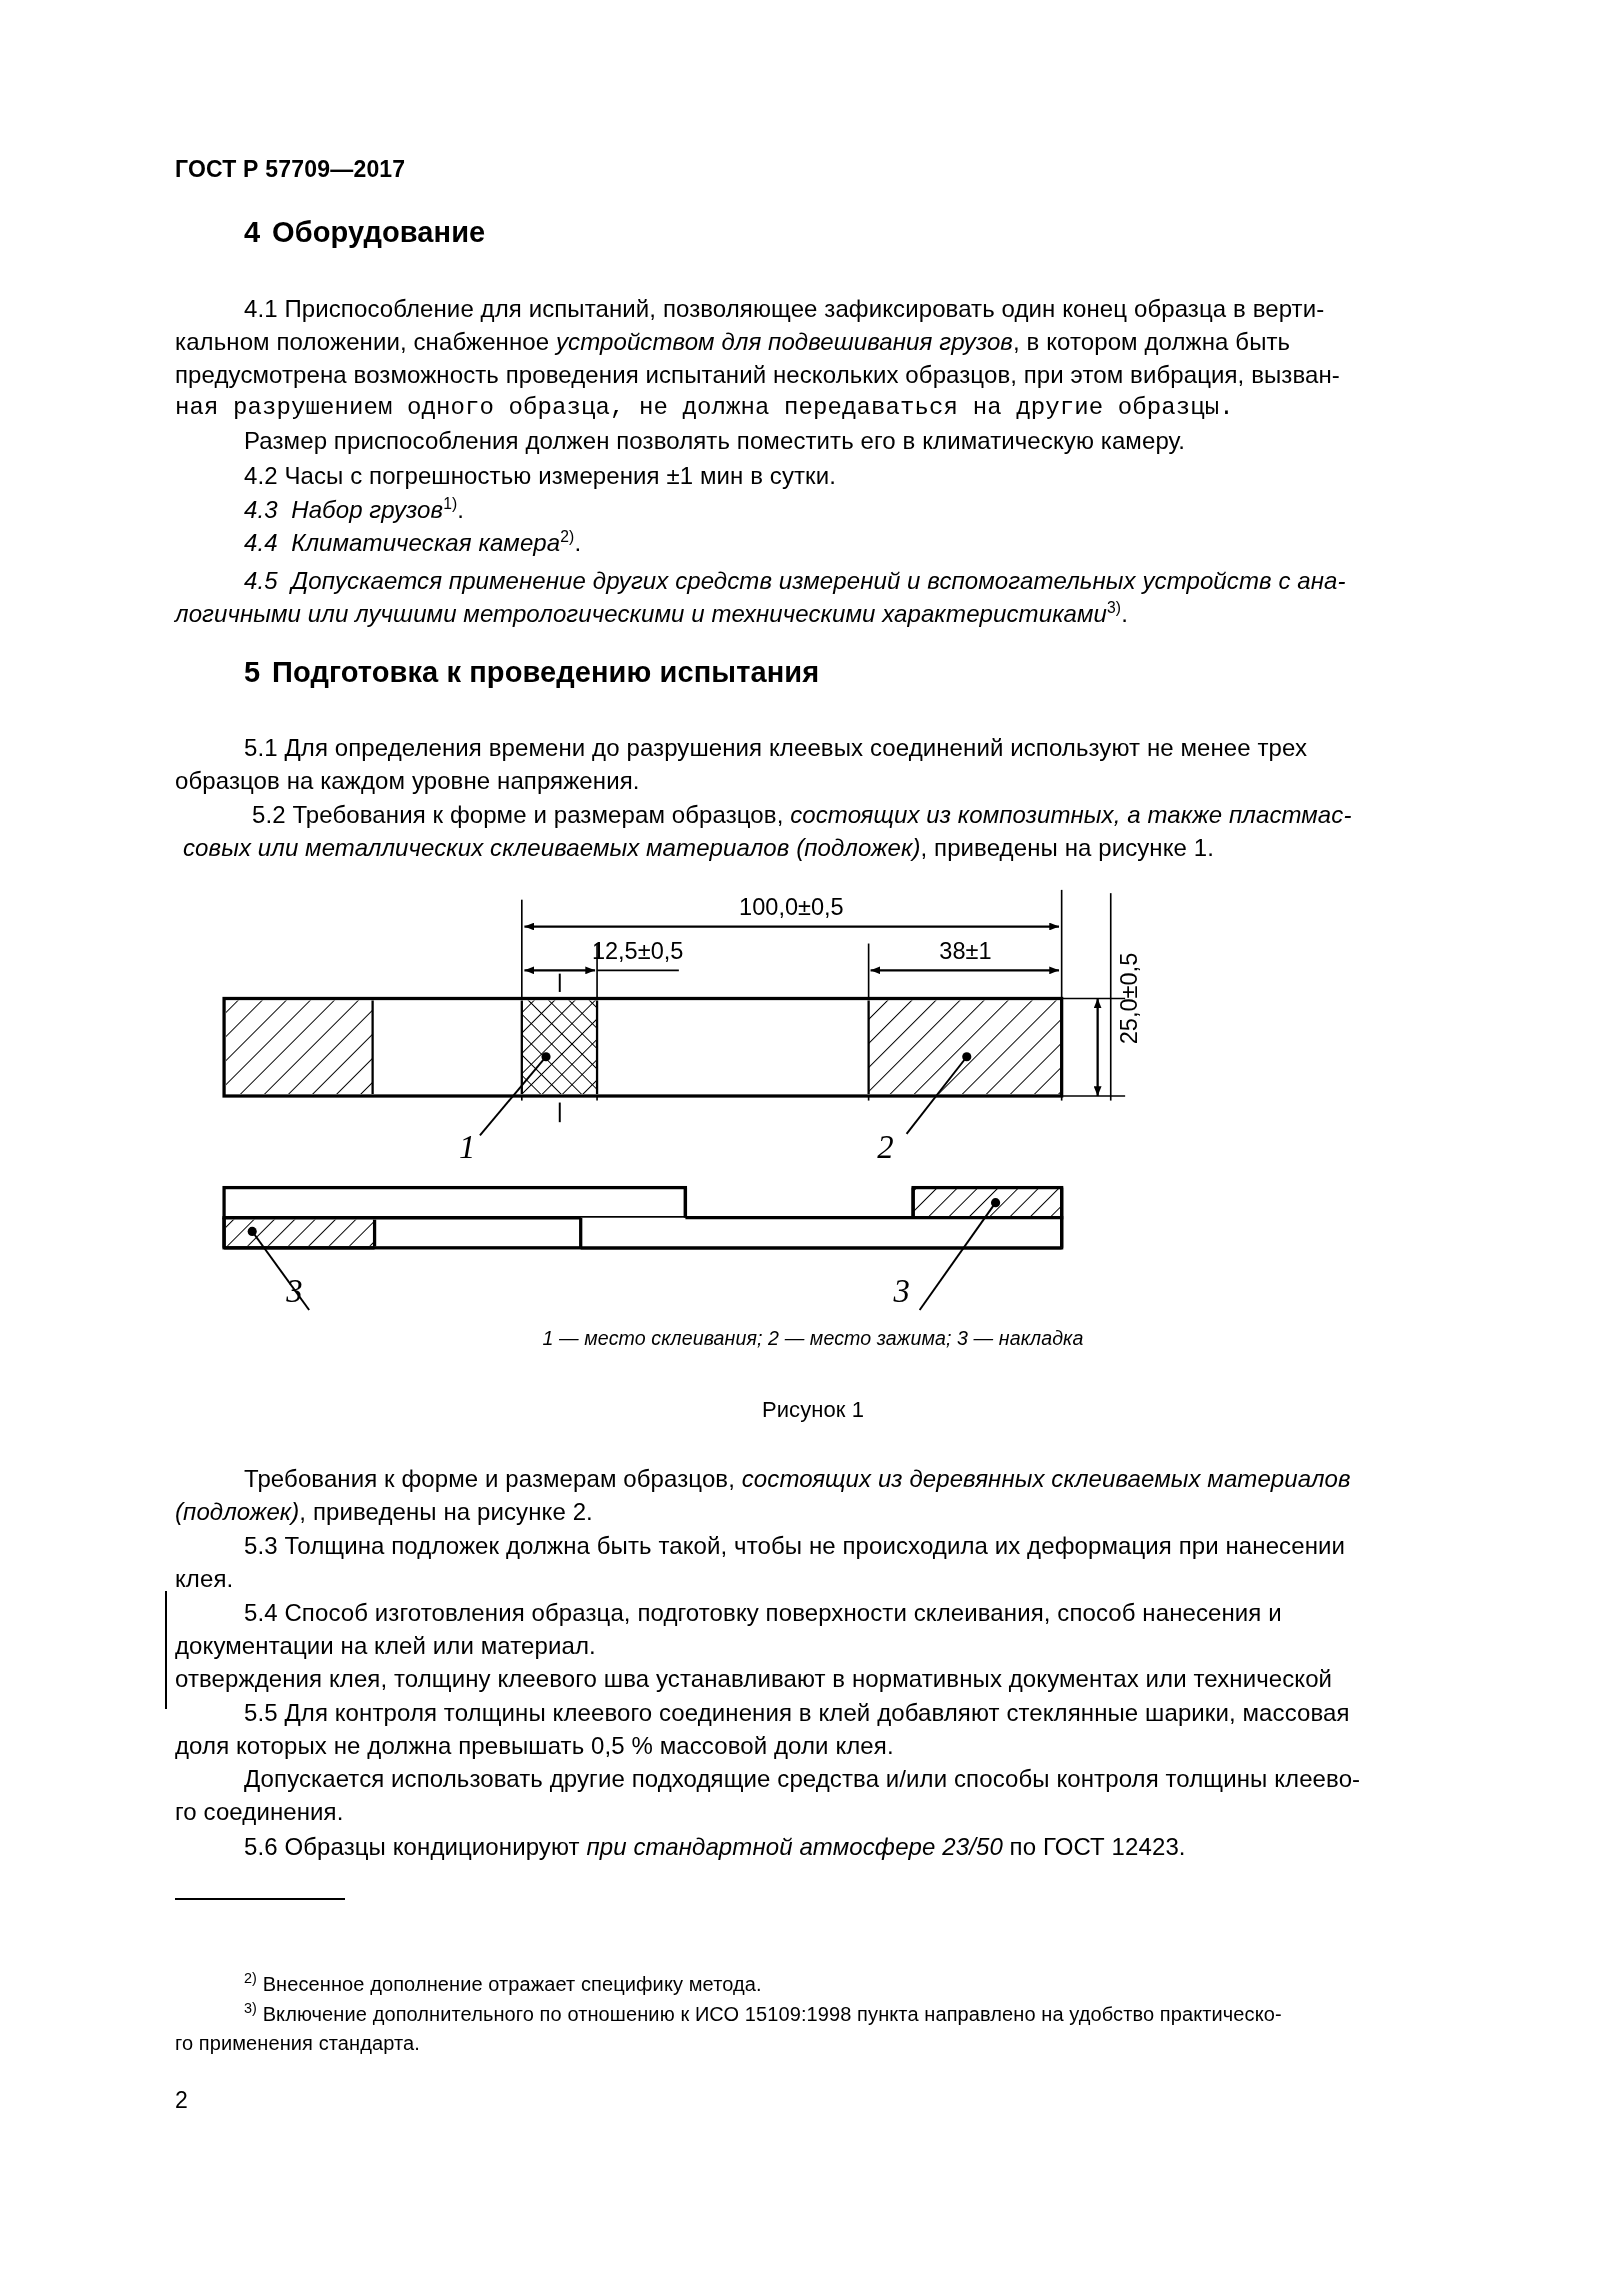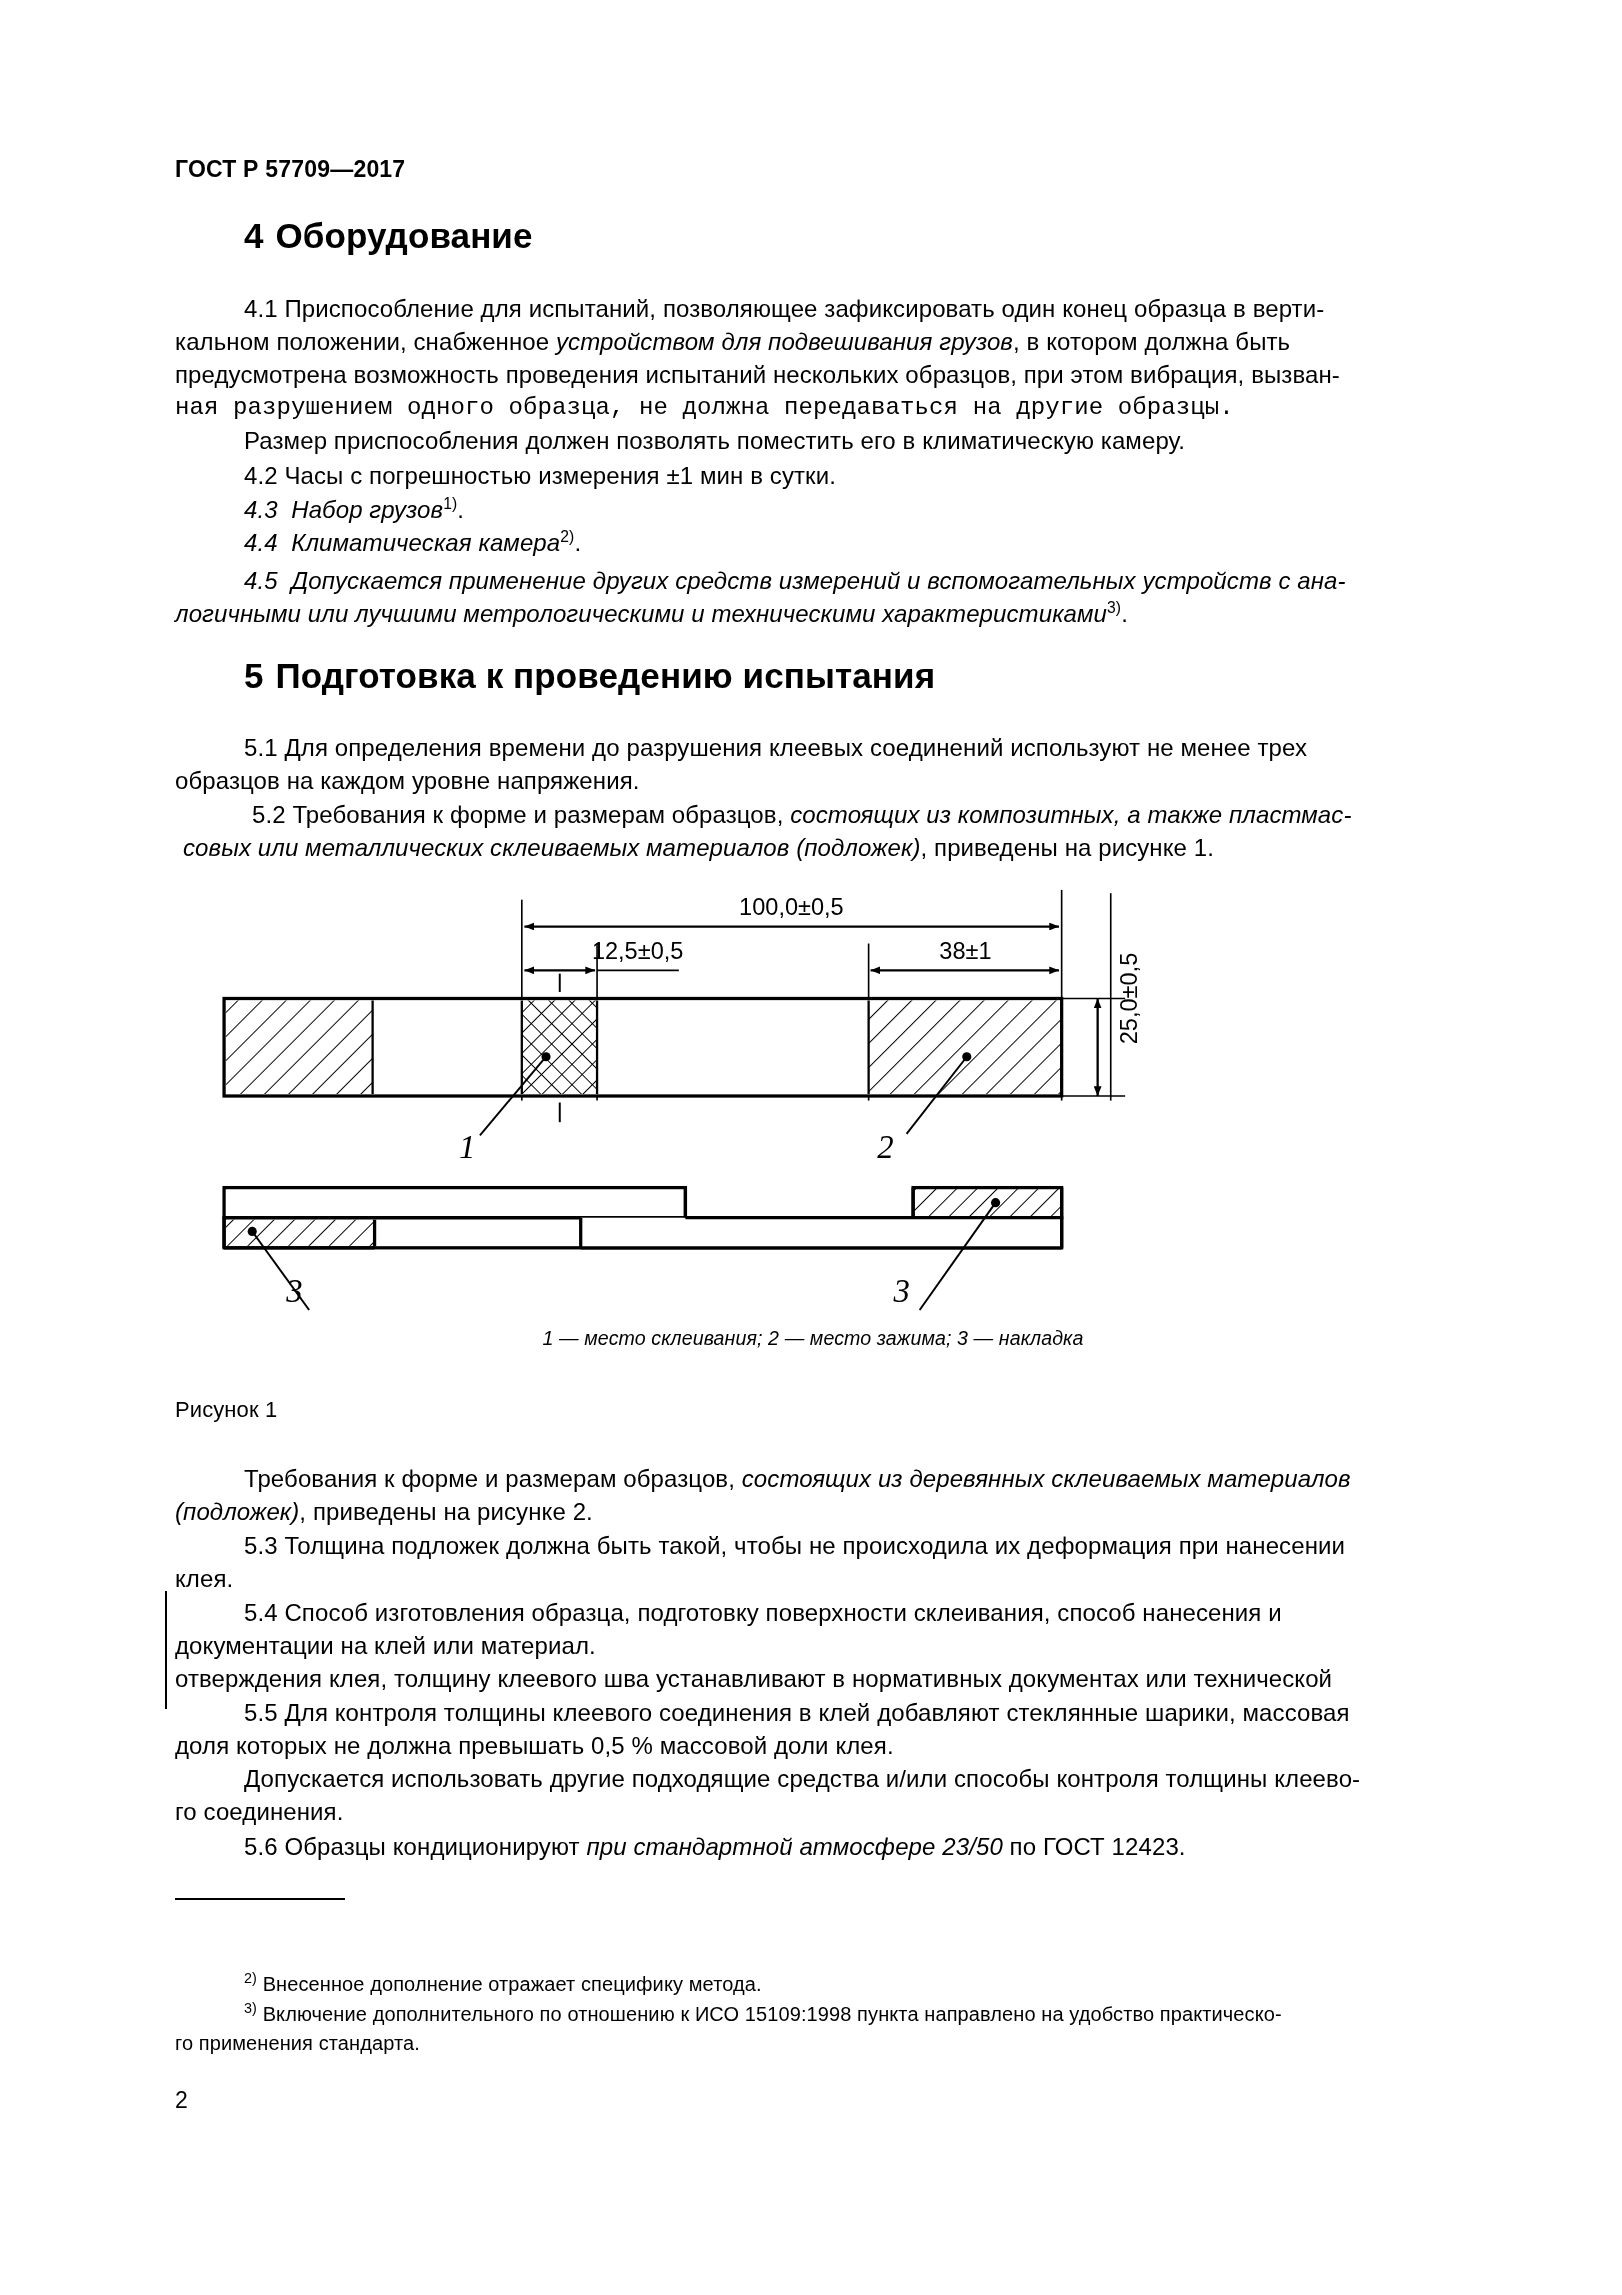--- a/index.html
+++ b/index.html
@@ -34,21 +34,21 @@
   }
 
   
   .col {
     position: absolute;
     left: 175px;
     width: 1276px;
   }
 
   h2.sect {
-    font-size: 35px;
+    font-size: 29px;
     font-weight: bold;
     margin: 0;
     padding: 0;
     text-indent: 69px;
     letter-spacing: 0.1px;
   }
   h2.sect .num { margin-right: 11.8px; }
 
   p.para {
     font-size: 24px;
@@ -85,20 +85,21 @@
     width: 1276px;
     height: 452px;
   }
   .fig-legend {
     text-align: center;
     font-size: 19.6px;
     font-style: italic;
     letter-spacing: 0.1px;
   }
   .fig-caption {
+    text-align: center;
     font-size: 22px;
     letter-spacing: 0.1px;
   }
 
   
   .fn-rule {
     position: absolute;
     left: 175px;
     width: 170px;
     height: 2px;

